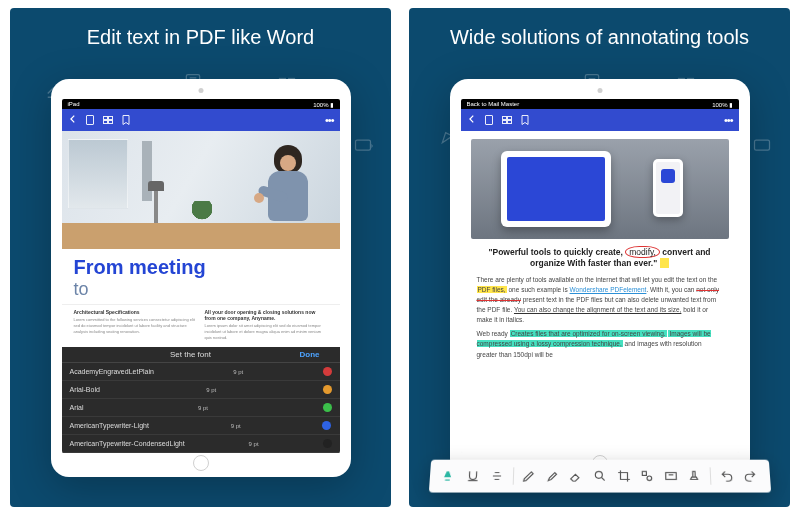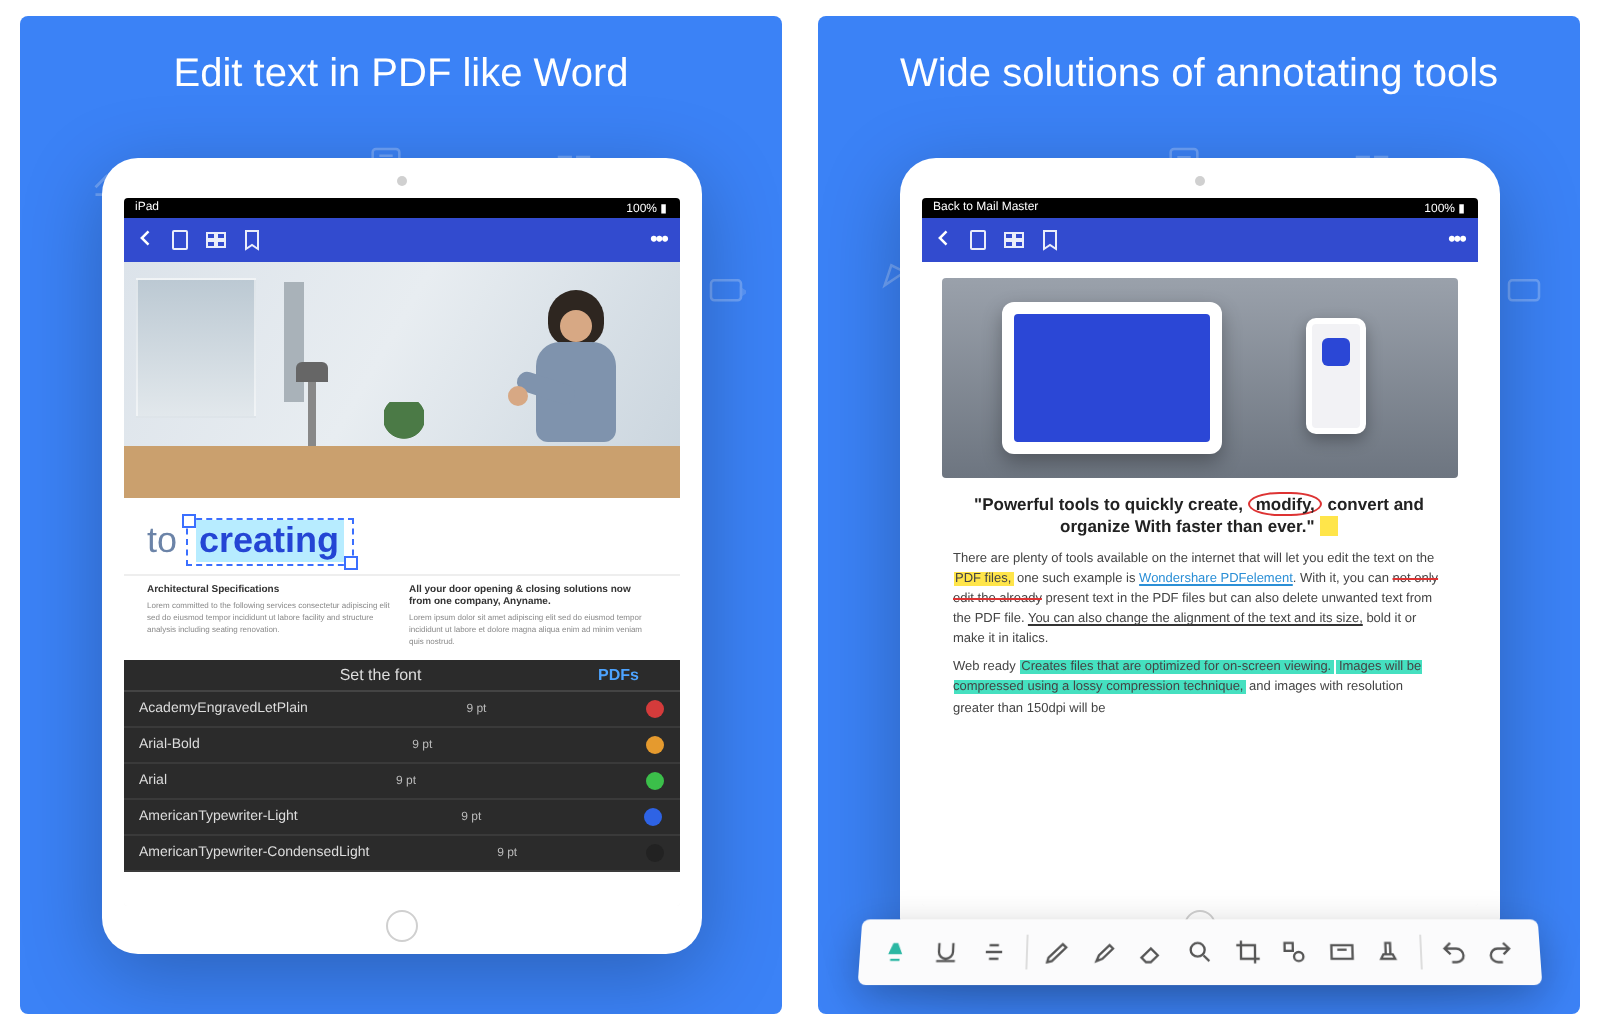--- a/index.html
+++ b/index.html
@@ -8,21 +8,21 @@
     height: 515px;
     font-family: -apple-system, Helvetica, Arial, sans-serif;
     background: #fff;
     display: flex;
     gap: 18px;
     padding: 8px 10px;
     overflow: hidden;
   }
   .panel {
     flex: 1;
-    background: #3b82f6;
+    background: #0c4a6e;
     border-radius: 4px;
     position: relative;
     overflow: hidden;
     display: flex;
     flex-direction: column;
     align-items: center;
     padding: 18px 12px 0;
   }
   .panel-title {
     color: #fff;
@@ -222,21 +222,21 @@
   }
   .rhero .phone::after {
     content:""; position:absolute; left:8px; top:10px; width:14px; height:14px;
     background:#2b47d6; border-radius:3px;
   }
 
   .quote {
     padding: 2px 16px 6px; text-align:center; font-size: 8.5px; font-weight:700; color:#222;
     line-height: 1.3;
   }
-  .quote .circ { border:1.2px solid #d33; border-radius:50%/60%; padding:0 3px; font-weight:700; }
+  .quote .circ { border:1.2px solid #d33; border-radius:50%/60%; padding:0 3px; font-weight:400; }
   .quote .end-hl { background: #ffe54a; padding: 0 2px; margin-left: 3px; }
 
   .body-text {
     padding: 0 16px 6px; font-size: 6.5px; color:#444; line-height: 1.55;
   }
   .body-text .hl-y { background:#ffe54a; padding:0 1px; }
   .body-text .uline { text-decoration: underline; text-decoration-color:#333; }
   .body-text .lnk { color:#2b8fd6; text-decoration: underline; }
   .body-text .strike { text-decoration: line-through; text-decoration-color:#d33; }
   .body-text .hl-g { background:#45e0c0; padding:0 1px; }
@@ -333,43 +333,41 @@
           <div class="desk"></div>
           <div class="person">
               <div class="hair"></div>
               <div class="face"></div>
               <div class="body"></div>
               <div class="arm"></div>
               <div class="hand"></div>
             </div>
         </div>
         <div class="headline">
+          <div class="l1">From meeting</div>
           <div class="l2row">
             <span class="to">to</span>
-            <span class="editbox">
-              <span class="hl-mark">creating</span>
-            </span>
           </div>
         </div>
         <div class="cols">
           <div class="col">
             <h6>Architectural Specifications</h6>
             <div class="blurb">Lorem committed to the following services consectetur adipiscing elit sed do eiusmod tempor incididunt ut labore facility and structure analysis including seating renovation.</div>
           </div>
           <div class="col">
             <h6>All your door opening &amp; closing solutions now from one company, Anyname.</h6>
             <div class="blurb">Lorem ipsum dolor sit amet adipiscing elit sed do eiusmod tempor incididunt ut labore et dolore magna aliqua enim ad minim veniam quis nostrud.</div>
           </div>
         </div>
 
         <div class="font-panel">
           <div class="hdr">
             <span></span>
             <span>Set the font</span>
-            <span class="done">PDFs</span>
+            <span class="done">Done</span>
           </div>
           <div id="font-rows">
               <div class="row">
                 <span>AcademyEngravedLetPlain</span>
                 <span class="mid">9 pt</span>
                 <span class="dot" style="background:#d43b3b"></span>
               </div>
               <div class="row">
                 <span>Arial-Bold</span>
                 <span class="mid">9 pt</span>

